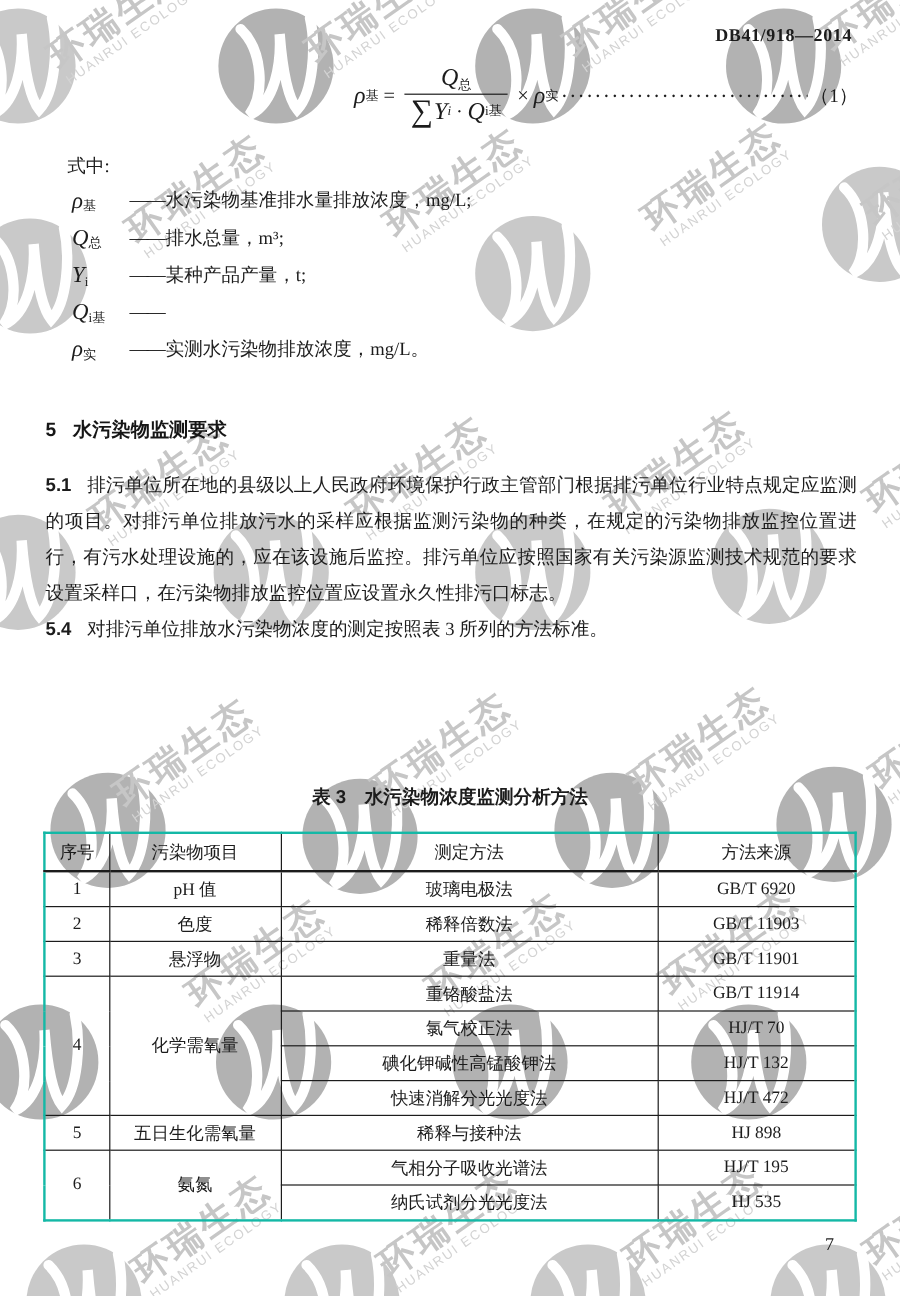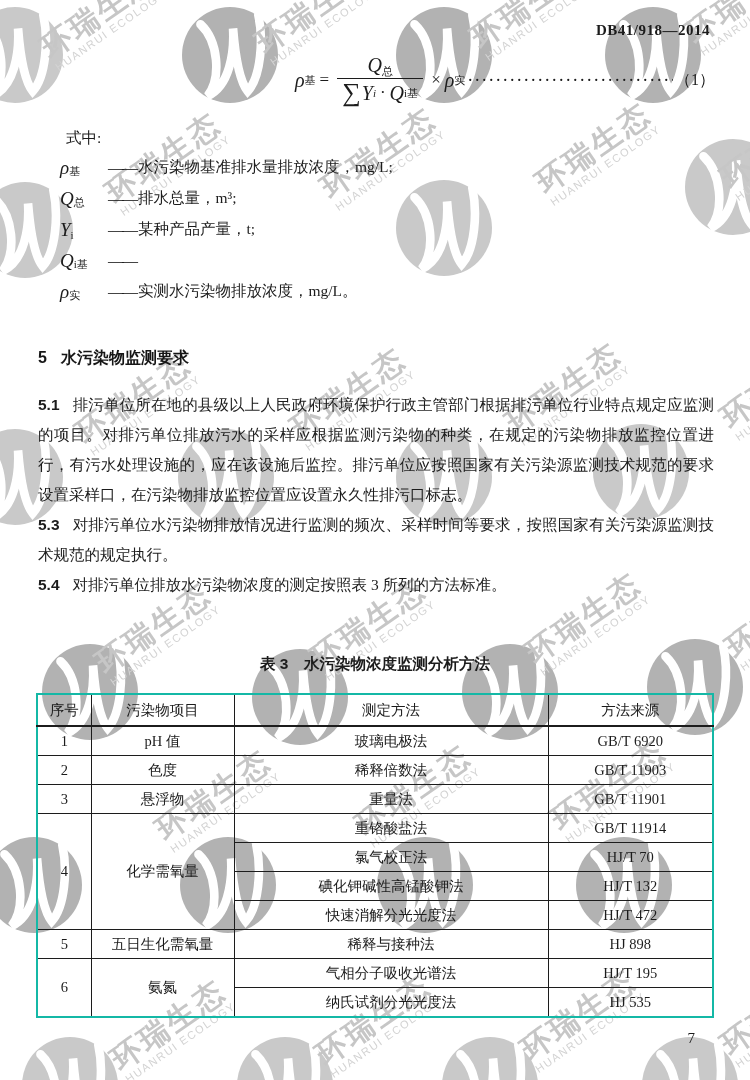--- a/index.html
+++ b/index.html
@@ -28,21 +28,21 @@
   sub.it{font-style:italic;}
   .op{font-style:normal;margin:0 4px;font-size:17px;}
   .frac{display:inline-flex;flex-direction:column;align-items:center;margin:0 4px;}
   .frac .num{padding:0 8px 1px;display:inline-flex;align-items:flex-end;}
   .frac .den{border-top:1.6px solid #1c1c1c;padding:1px 5px 0;display:inline-flex;align-items:center;}
   .sum{font-style:normal;font-size:26px;margin-right:1px;line-height:1;}
   .dots{flex:1;overflow:hidden;white-space:nowrap;font-size:18px;letter-spacing:1px;
         font-style:normal;margin:0 2px;align-self:center;color:#1c1c1c;}
   .f-num{font-size:16px;font-style:normal;}
   
-  .where-label{position:absolute;left:66px;top:128px;font-size:15.5px;}
+  .where-label{position:absolute;left:56px;top:128px;font-size:15.5px;}
   .def-list{position:absolute;left:60px;top:152px;width:650px;}
   .def-row{height:31px;display:flex;align-items:center;}
   .def-sym{display:inline-flex;min-width:48px;font-style:italic;font-size:19px;align-items:flex-end;}
   .def-sym sub{font-size:11px;font-style:normal;}
   .def-dash{margin-right:2px;letter-spacing:-2px;}
   .def-text{font-size:15.5px;}
   .note-line{position:absolute;left:38px;top:303px;width:676px;font-size:15.5px;line-height:26px;}
   .note-line .nm{font-style:italic;font-size:18px;margin:0 3px;}
   .note-line .sum2{font-style:normal;font-size:22px;}
   
@@ -337,21 +337,20 @@
           <span class="def-dash">——</span>
           <span class="def-text">实测水污染物排放浓度，mg/L。</span>
         </div>
       </div>
 
 
     <div class="sec-heading"><span class="num">5</span><span>水污染物监测要求</span></div>
 
     <div class="clauses">
         <p class="clause"><span class="clause-num">5.1</span><span>排污单位所在地的县级以上人民政府环境保护行政主管部门根据排污单位行业特点规定应监测的项目。对排污单位排放污水的采样应根据监测污染物的种类，在规定的污染物排放监控位置进行，有污水处理设施的，应在该设施后监控。排污单位应按照国家有关污染源监测技术规范的要求设置采样口，在污染物排放监控位置应设置永久性排污口标志。</span></p>
-        <p class="clause"><span class="clause-num">5.3</span><span>对排污单位水污染物排放情况进行监测的频次、采样时间等要求，按照国家有关污染源监测技术规范的规定执行。</span></p>
         <p class="clause"><span class="clause-num">5.4</span><span>对排污单位排放水污染物浓度的测定按照表 3 所列的方法标准。</span></p>
       </div>
 
     <div class="tbl-caption">表 3　水污染物浓度监测分析方法</div>
 
     <table class="methods">
       <colgroup>
           <col style="width:54px">
           <col style="width:143px">
           <col style="width:314px">

